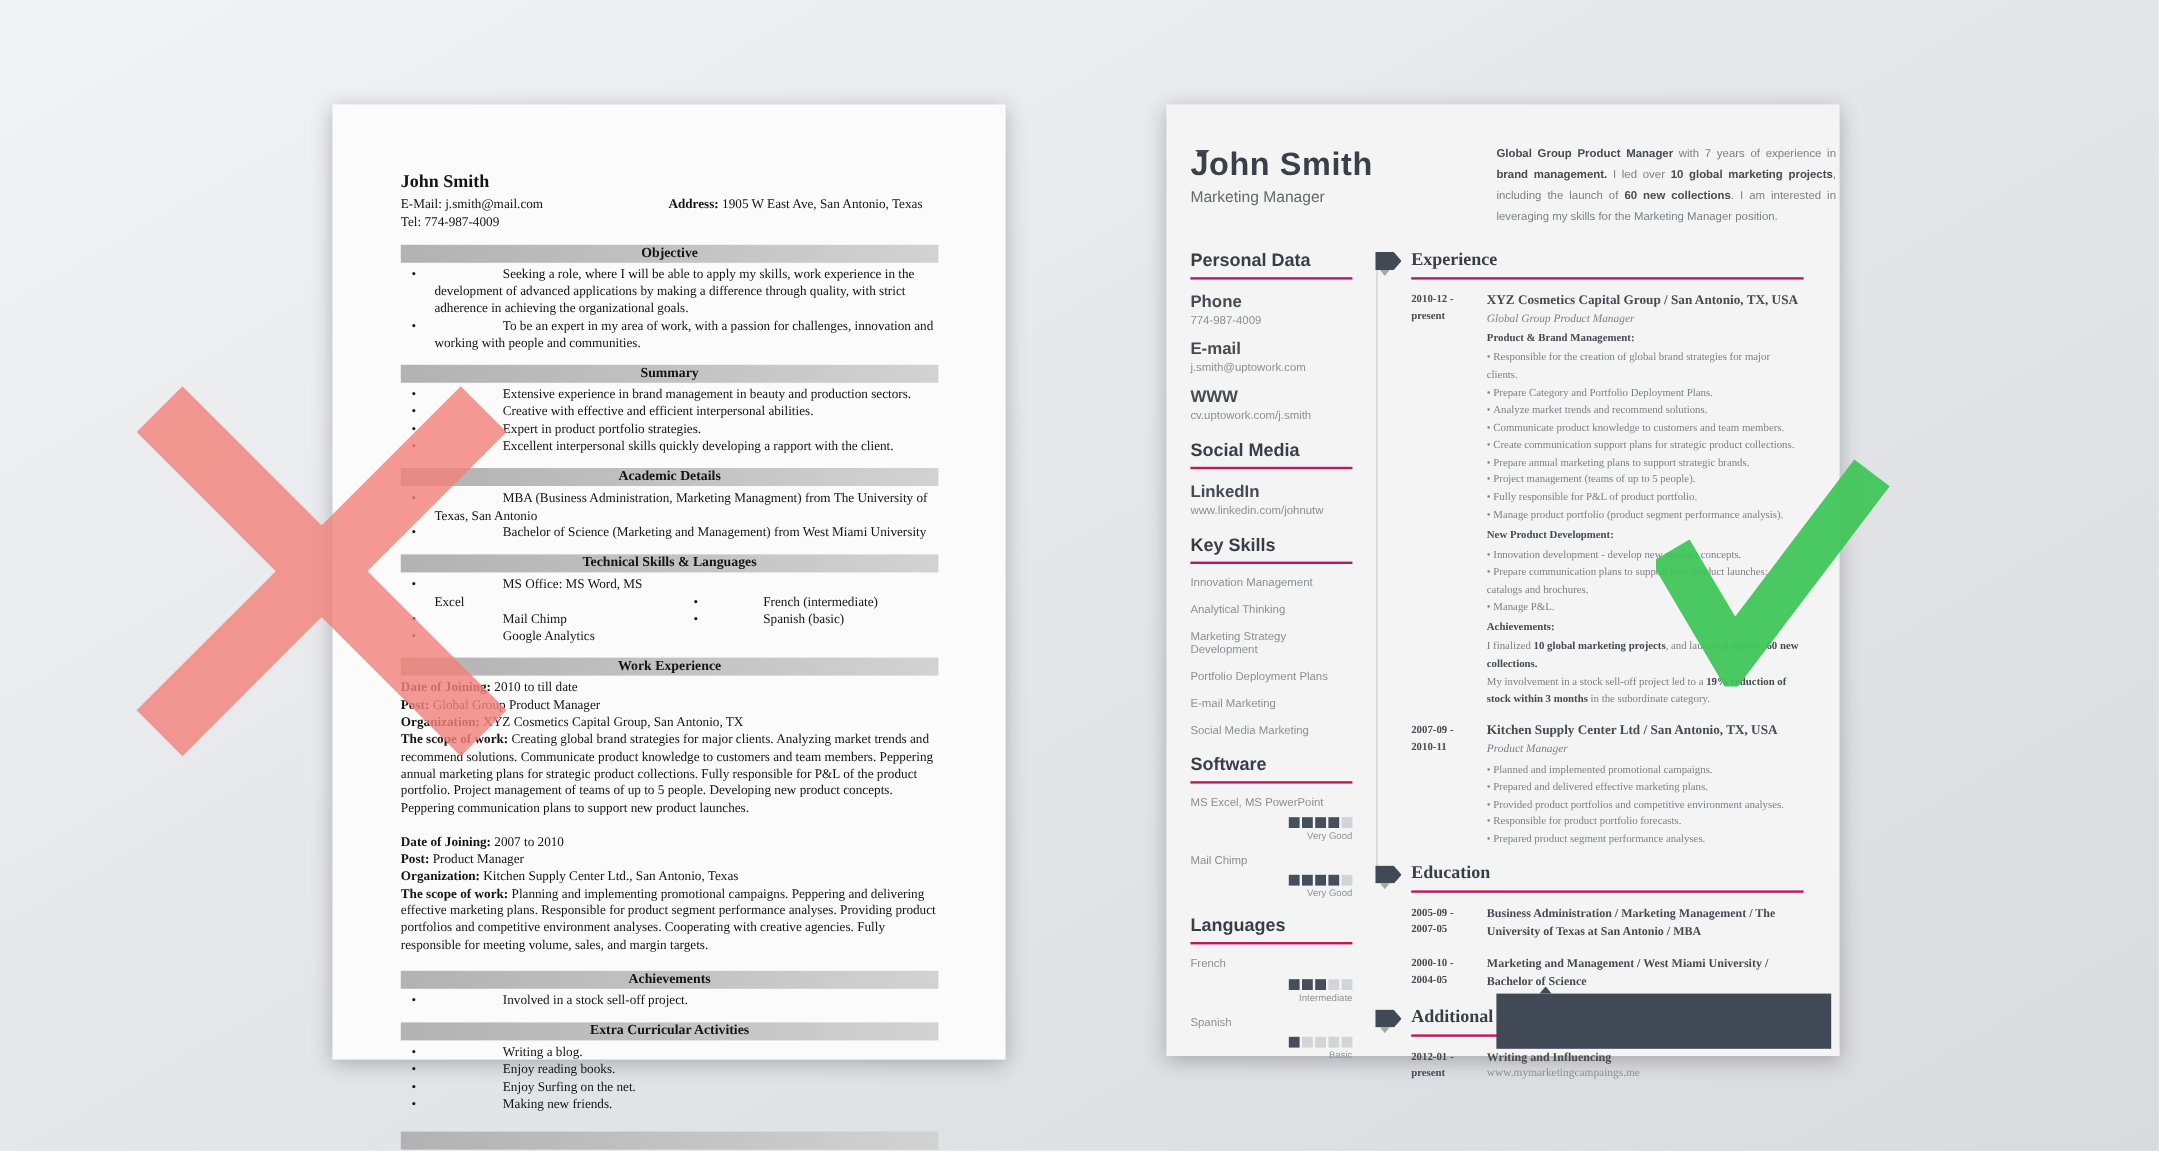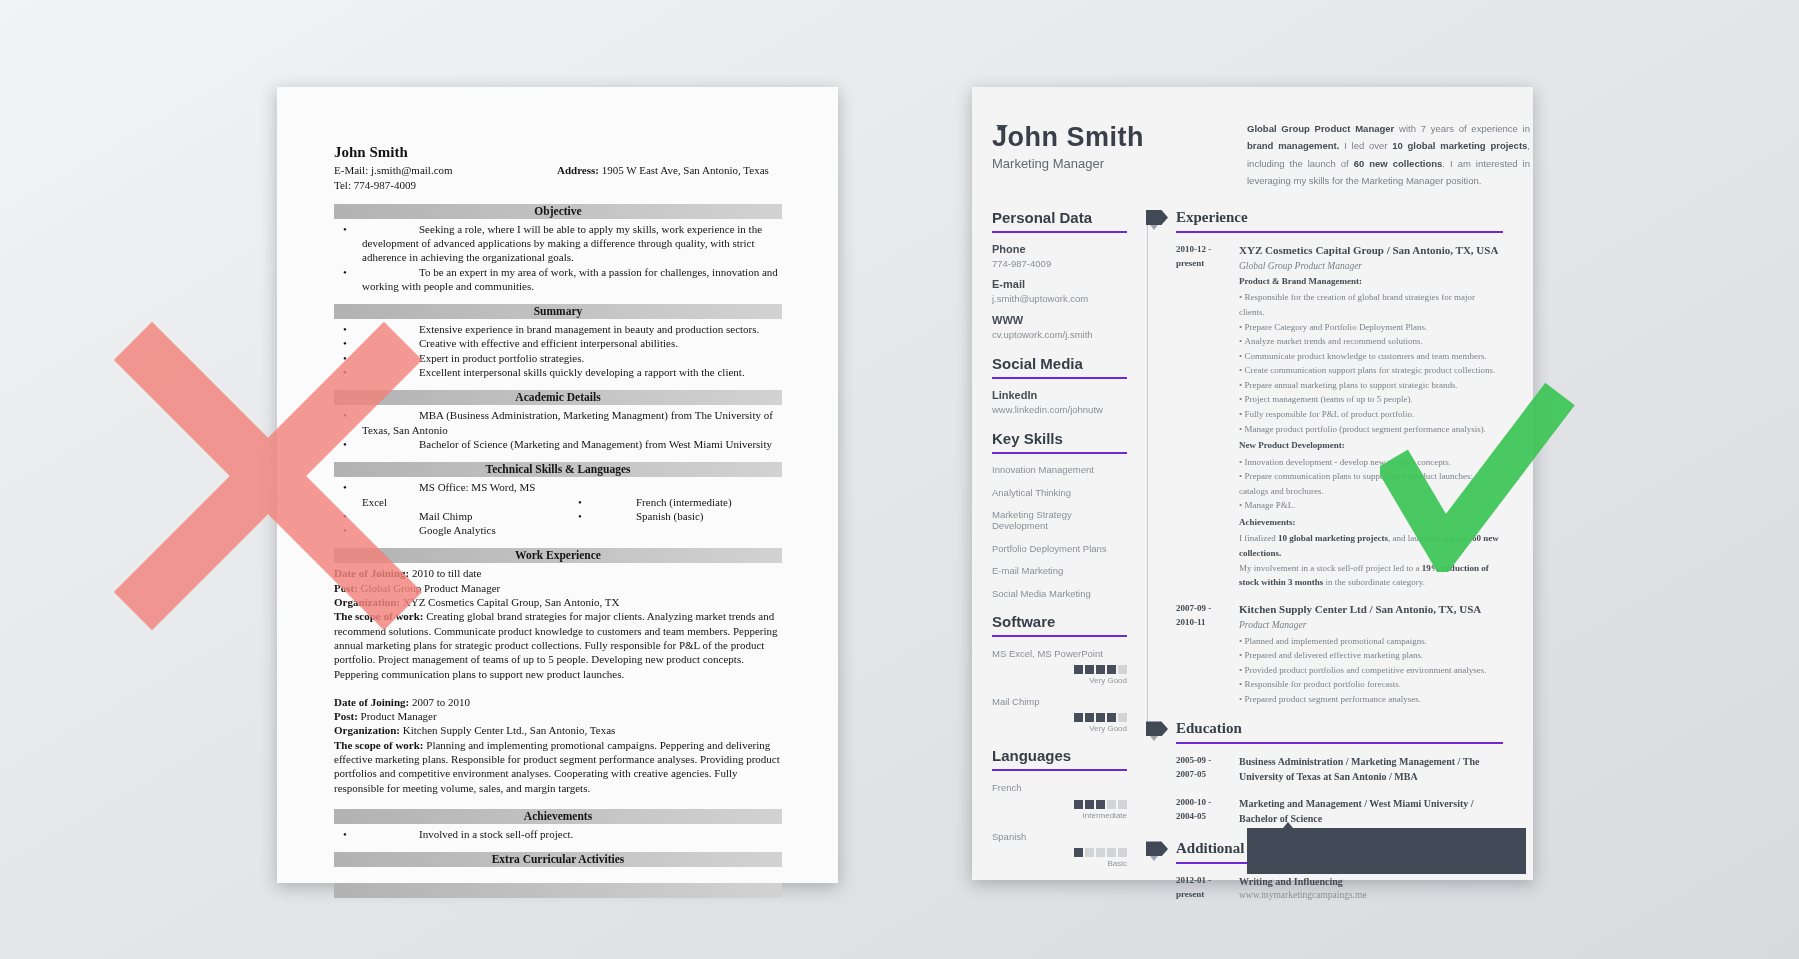--- a/index.html
+++ b/index.html
@@ -40,23 +40,23 @@
   .rr-header{position:absolute;top:36px;left:20px;}
   .rr-name{font-size:27px;font-weight:bold;color:#3a404a;letter-spacing:.5px;line-height:1.05;}
   .rr-role{font-size:13px;color:#63686f;margin-top:5px;}
   .rr-summary{position:absolute;top:33px;left:275px;width:283px;margin:0;
     font-size:9.5px;line-height:1.82;text-align:justify;color:#7b8087;}
   .rr-summary b{color:#454b53;}
   .rr-body{position:absolute;top:108px;left:0;right:0;}
   .rr-cols{display:flex;}
   .rr-side{width:135px;margin-left:20px;flex-shrink:0;}
   .side-title,.main-title{font-size:15px;font-weight:bold;color:#383e47;
-    border-bottom:2px solid #6d28d9;padding-bottom:5px;margin:14px 0 10px;}
+    border-bottom:2px solid #be185d;padding-bottom:5px;margin:14px 0 10px;}
   .side-item{margin-bottom:8px;}
-  .side-label{font-size:11px;font-weight:bold;color:#454b53;margin-bottom:2px;}
+  .side-label{font-size:14px;font-weight:bold;color:#454b53;margin-bottom:2px;}
   .side-value{font-size:9.5px;color:#8a8f95;line-height:1.4;}
   .skill{font-size:9.5px;color:#8a8f95;margin-bottom:11.5px;}
   .rating{text-align:right;margin:5px 0 2px;line-height:0;}
   .sq{display:inline-block;width:9px;height:9px;margin-left:2px;background:#d3d4d6;}
   .sq.filled{background:#474e5b;}
   .rating-label{font-size:8px;color:#8f9399;text-align:right;margin-bottom:10px;}
   .soft-item{margin-bottom:3px;}
 
   .rr-main{flex:1;margin-left:20px;margin-right:30px;position:relative;padding-left:29px;font-family:Liberation Serif, serif;}
   .timeline{position:absolute;left:0;top:16px;height:512px;width:1px;background:#c9cacc;}
@@ -149,20 +149,26 @@
         <p class="lr-line"><b>Organization:</b> <span>Kitchen Supply Center Ltd., San Antonio, Texas</span></p>
         <p class="lr-line"><b>The scope of work:</b> <span>Planning and implementing promotional campaigns. Peppering and delivering effective marketing plans. Responsible for product segment performance analyses. Providing product portfolios and competitive environment analyses. Cooperating with creative agencies. Fully responsible for meeting volume, sales, and margin targets.</span></p>
       </div>
 
       <div class="lr-bar"><span>Achievements</span></div>
       <ul class="lr-list">
         <li>Involved in a stock sell-off project.</li>
       </ul>
 
       <div class="lr-bar"><span>Extra Curricular Activities</span></div>
+      <ul class="lr-list">
+        <li>Writing a blog.</li>
+        <li>Enjoy reading books.</li>
+        <li>Enjoy Surfing on the net.</li>
+        <li>Making new friends.</li>
+      </ul>
 
       <div class="lr-bar empty"></div>
     </div>
   </section>
 
   <section id="right-paper" class="paper">
     <div class="banner-notch"></div>
 
     <div class="rr-header">
       <div class="rr-name">John Smith</div>

